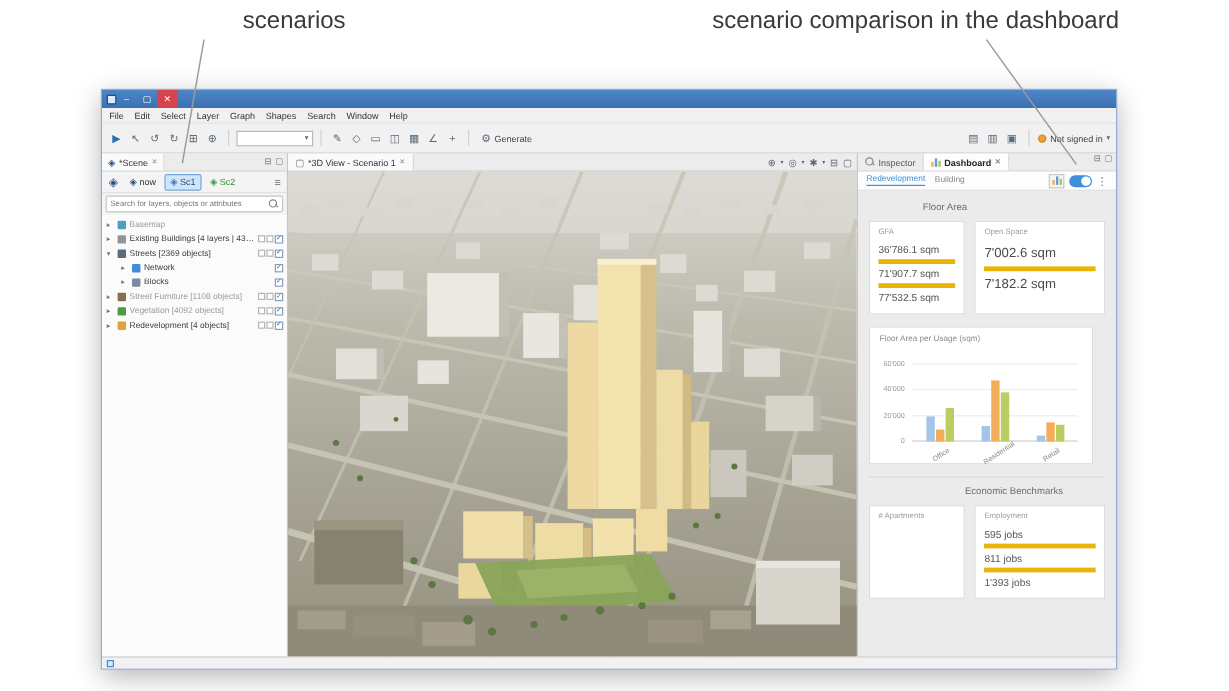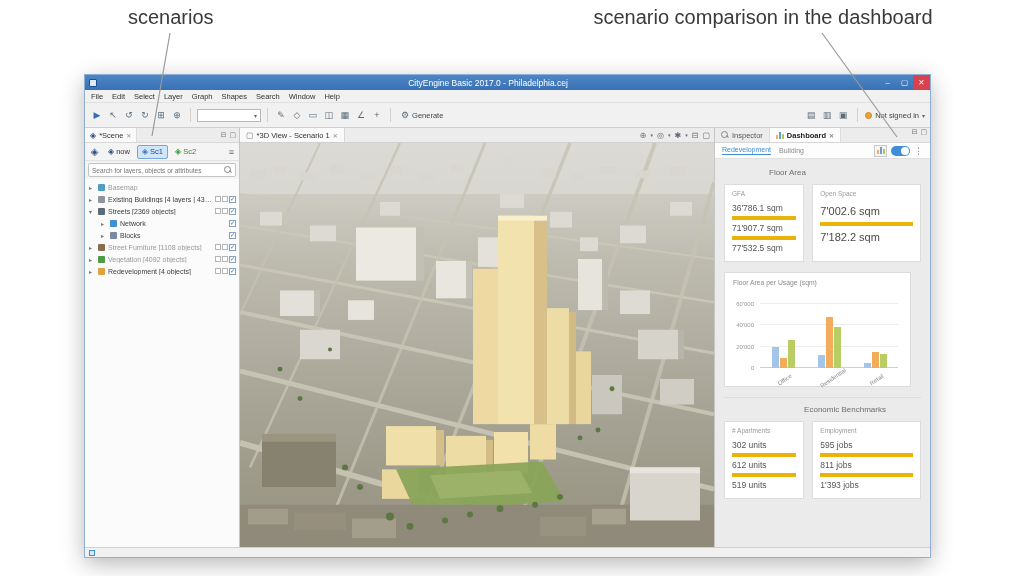--- a/index.html
+++ b/index.html
@@ -2,21 +2,21 @@
 <html><head>
 <meta charset="utf-8">
 <style>
   *{box-sizing:border-box;margin:0;padding:0;}
   html,body{width:1024px;height:576px;background:#fff;overflow:hidden;}
   body{font-family:"Liberation Sans",sans-serif;}
   .page{position:relative;width:1024px;height:576px;background:#fff;}
 
   
   .annotation{position:absolute;font-size:20px;color:#3a3a3a;}
-  .annotation-left{left:128px;top:6px;width:160px;text-align:left;}
+  .annotation-left{left:128px;top:6px;width:160px;text-align:right;}
   .annotation-right{left:558px;top:6px;width:410px;text-align:center;}
   .annotation-lines{position:absolute;left:0;top:0;width:1024px;height:576px;pointer-events:none;z-index:40;}
 
   
   .window{position:absolute;left:85px;top:75px;width:845px;height:482px;background:#f1f1f1;
     box-shadow:0 0 0 1px #8fb0d4,0 6px 22px rgba(0,0,0,.3);display:flex;flex-direction:column;}
   .titlebar{height:15px;background:linear-gradient(#4d86c6,#3a71b4);display:flex;align-items:center;padding-left:4px;flex:none;}
   .app-icon{width:8px;height:8px;background:#dce9f8;border:1px solid #1d4e8f;border-radius:1px;flex:none;}
   .title{flex:1;text-align:center;font-size:8.5px;color:#fff;white-space:nowrap;overflow:hidden;}
   .win-controls{display:flex;height:100%;flex:none;}
@@ -135,21 +135,20 @@
   <div class="annotation annotation-right">scenario comparison in the dashboard</div>
   <svg class="annotation-lines">
     <line x1="170" y1="33" x2="152" y2="136" stroke="#9a9a9a" stroke-width="1.2"></line>
     <line x1="822" y1="33" x2="897" y2="137" stroke="#9a9a9a" stroke-width="1.2"></line>
   </svg>
 
   <div class="window">
 
     <div class="titlebar">
       <span class="app-icon"></span>
-      <span class="title">CityEngine Basic 2017.0 - Philadelphia.cej</span>
       <span class="win-controls">
         <span class="win-btn">–</span>
         <span class="win-btn">▢</span>
         <span class="win-btn close">✕</span>
       </span>
     </div>
 
     <div class="menubar">
         <span class="menu-item">File</span>
         <span class="menu-item">Edit</span>
@@ -556,25 +555,20 @@
                   <span class="xlabel">Residential</span>
                   <span class="xlabel">Retail</span>
                 </div>
             </div>
           </div>
 
           <div class="section-title ruled">Economic Benchmarks</div>
           <div class="cards">
             <div class="card apartments-card">
               <div class="card-label"># Apartments</div>
-              <div>
-                  <div class="metric-value">302 units</div>
-                  <div class="metric-value">612 units</div>
-                  <div class="metric-value">519 units</div>
-                </div>
             </div>
             <div class="card employment-card">
               <div class="card-label">Employment</div>
               <div>
                   <div class="metric-value">595 jobs</div>
                   <div class="metric-value">811 jobs</div>
                   <div class="metric-value">1'393 jobs</div>
                 </div>
             </div>
           </div>

